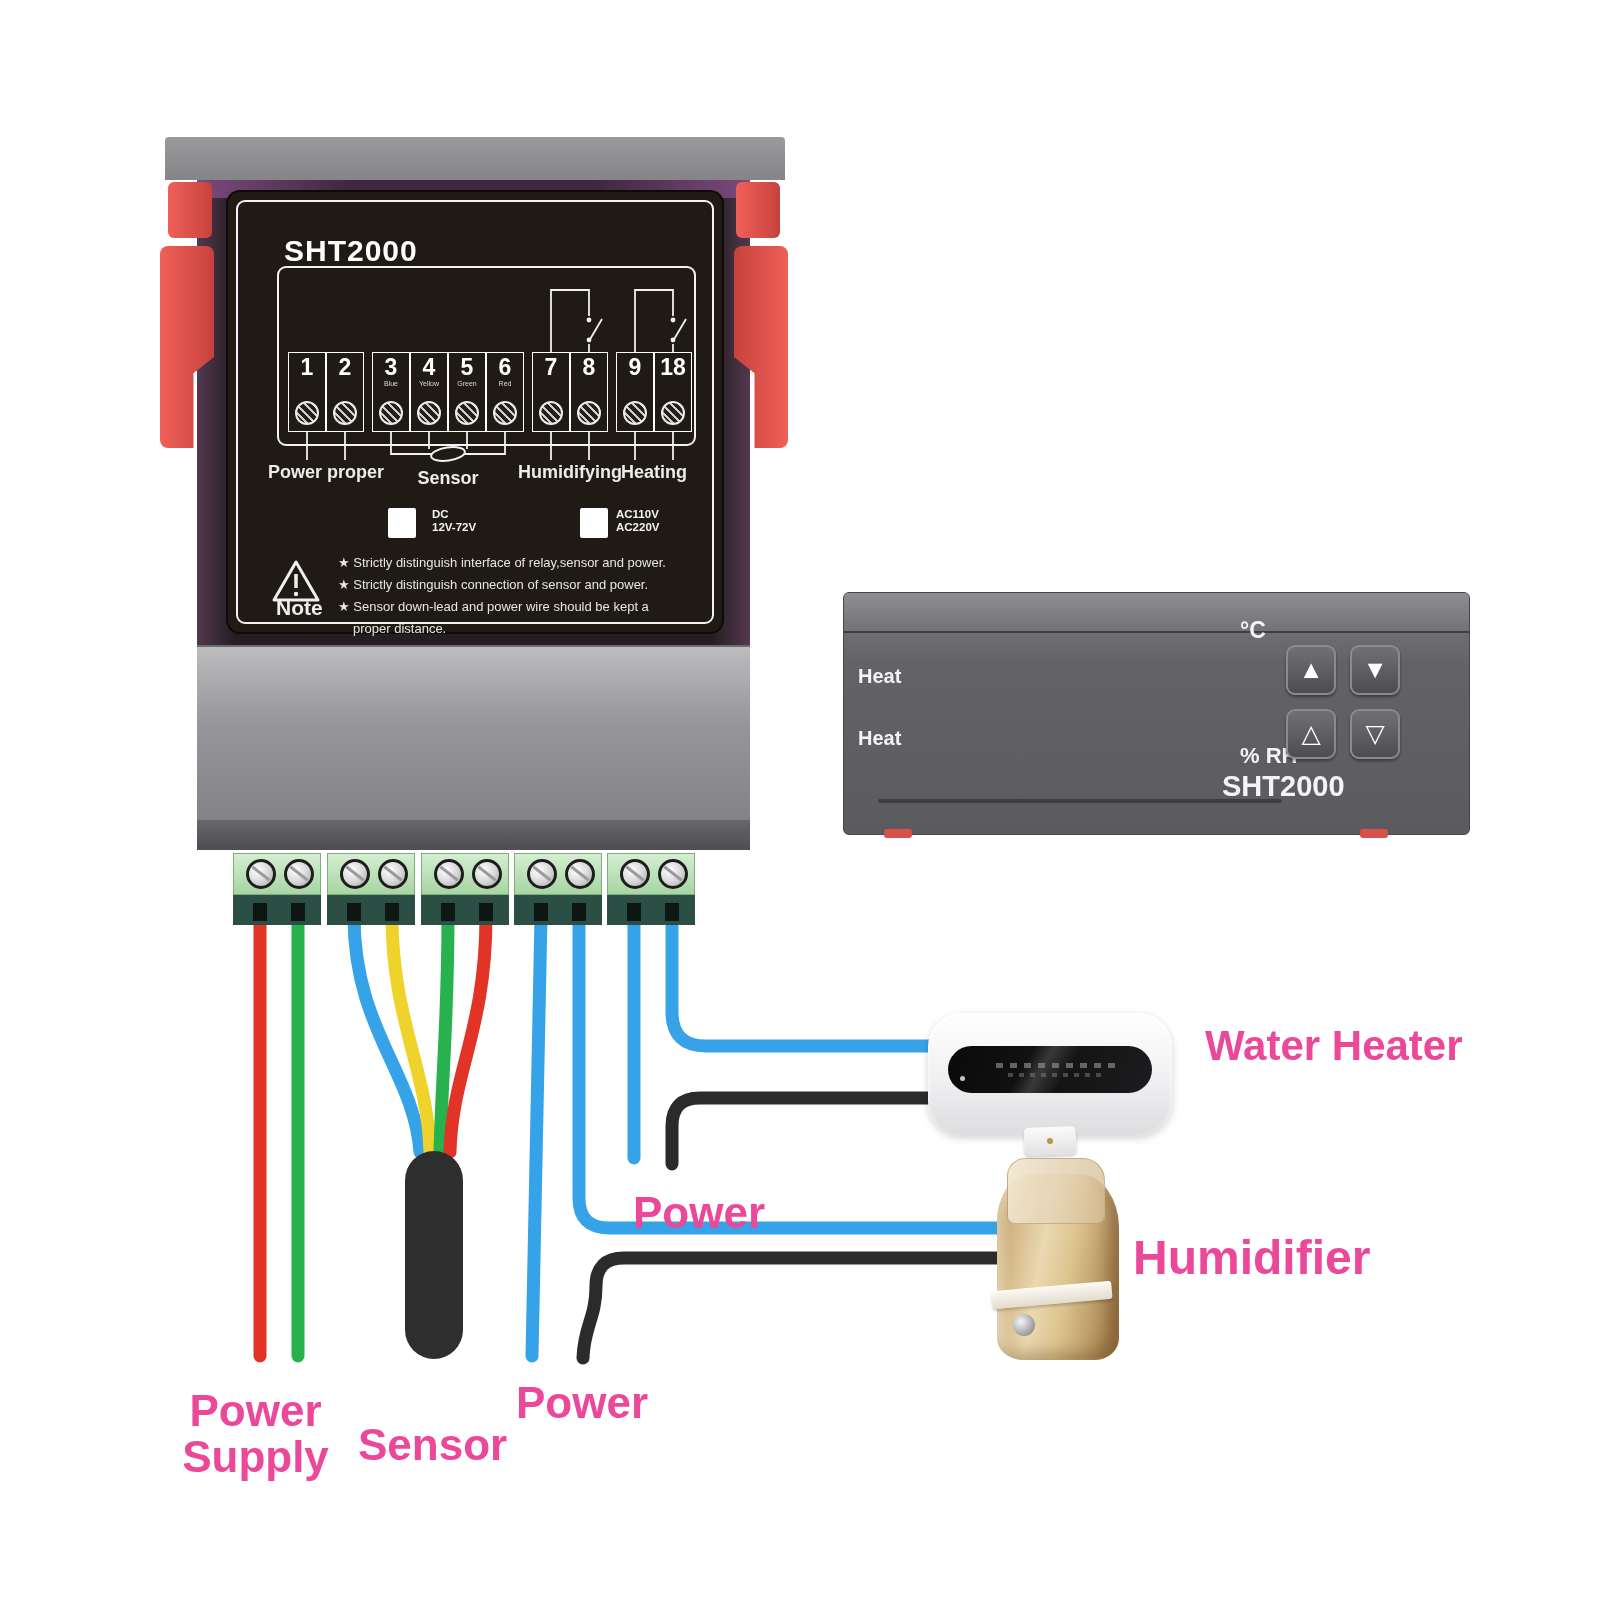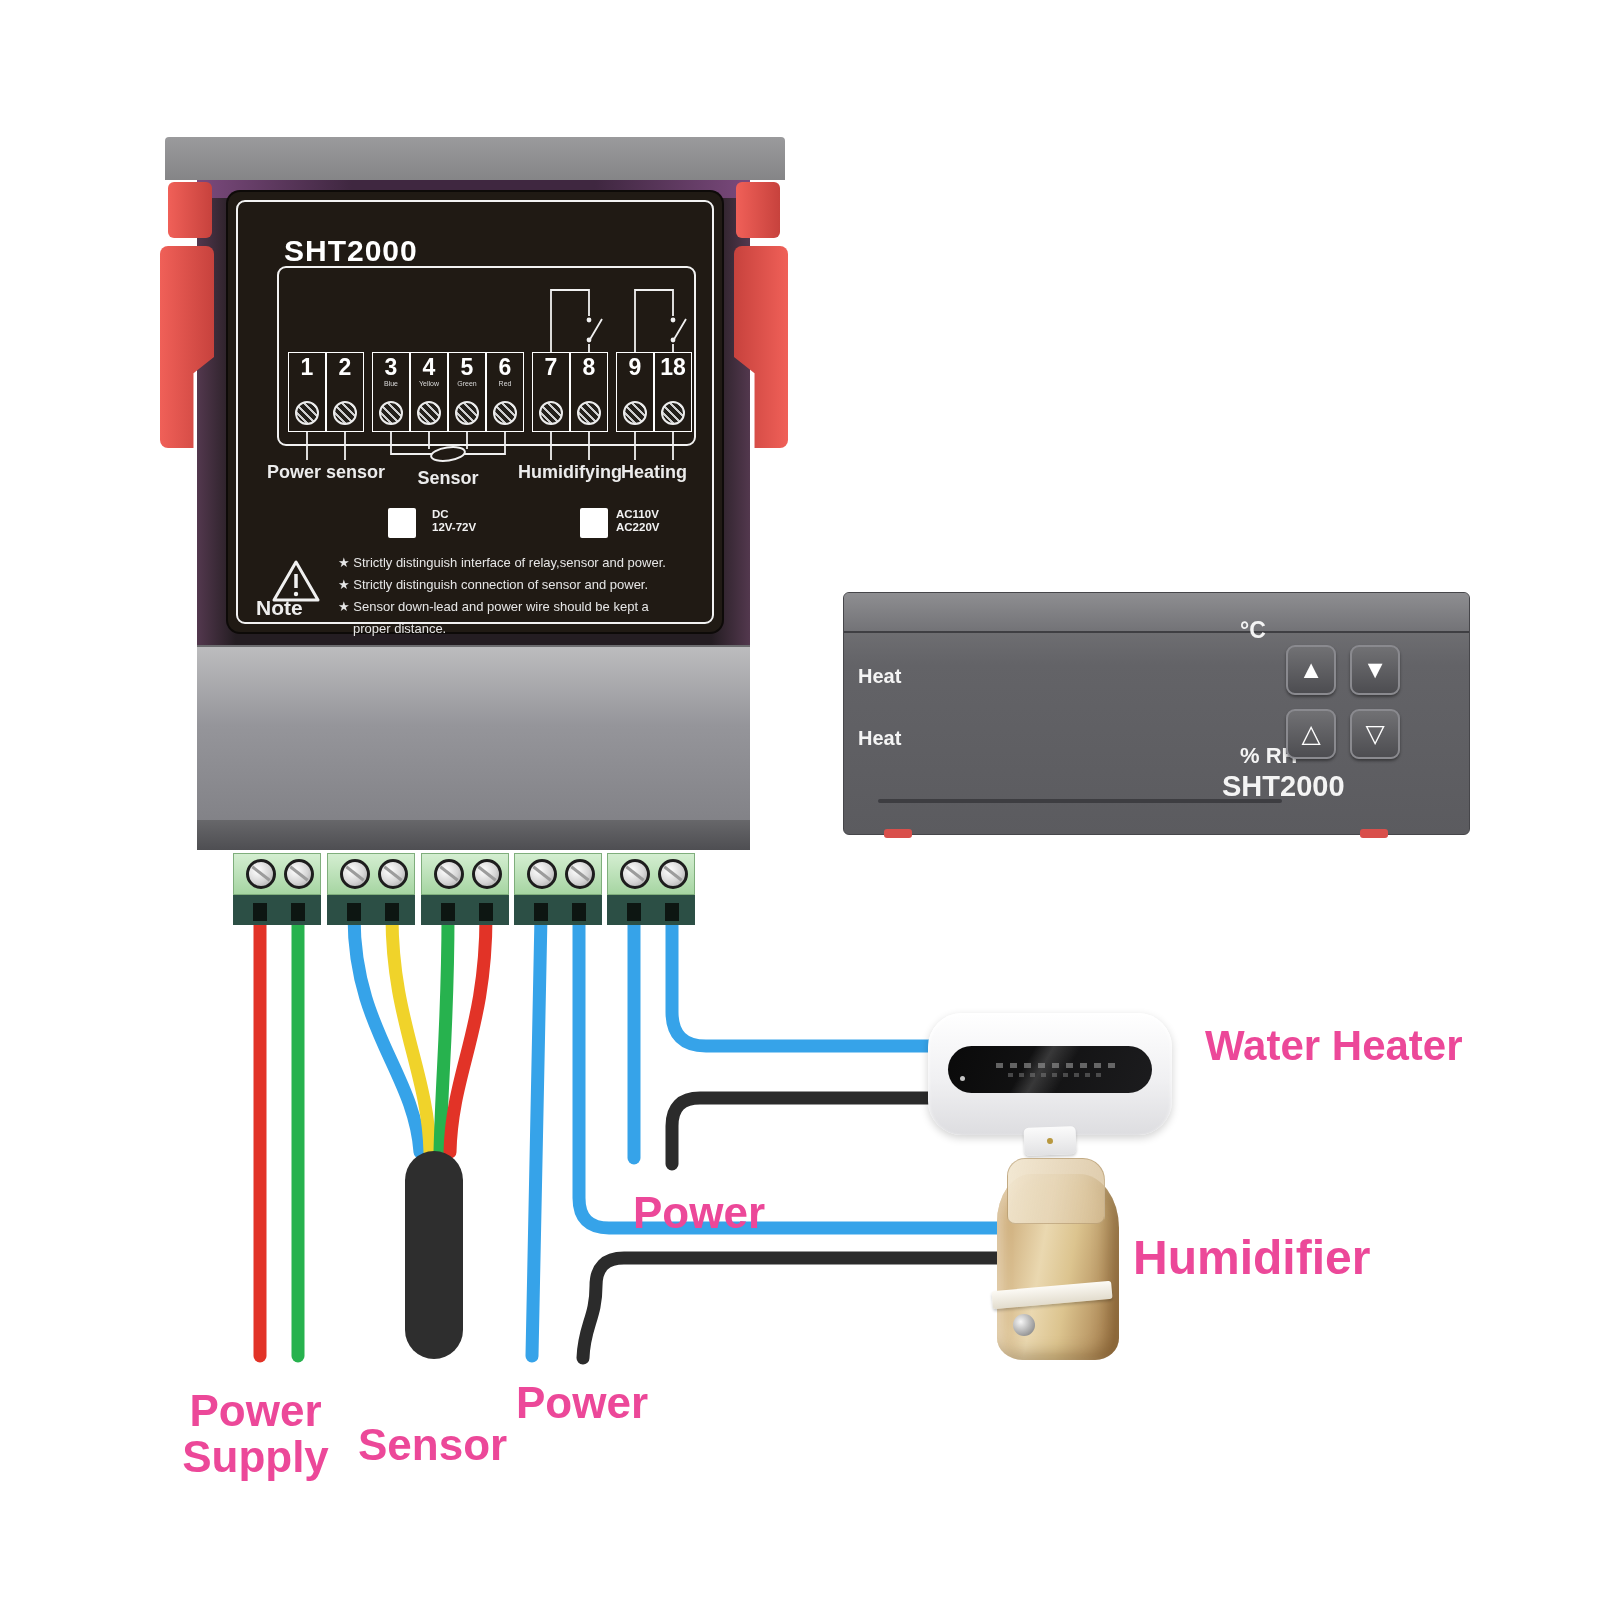--- a/index.html
+++ b/index.html
@@ -26,21 +26,21 @@
   .label-title{left:56px;top:42px;color:#fff;font-size:30px;font-weight:bold;letter-spacing:1px;}
   .tbox{left:49px;top:74px;width:415px;height:176px;border:2px solid #f2f2f2;border-radius:9px;}
   .tcell{position:absolute;top:160px;width:38px;height:80px;border:1.5px solid #fff;box-sizing:border-box;background:#201a14;}
   .tnum{display:block;color:#fff;font-weight:bold;font-size:23px;text-align:center;line-height:26px;margin-top:1px;}
   .tcolor{display:block;color:#d8d8d8;font-size:7px;text-align:center;line-height:8px;}
   .tscrew{position:absolute;bottom:6px;left:50%;transform:translateX(-50%);width:24px;height:24px;border-radius:50%;
     border:2px solid #ececec;background:repeating-linear-gradient(45deg,#cfcfcf 0 2px,#23201b 2px 6px);box-sizing:border-box;}
   .glabel{position:absolute;color:#ececec;font-size:18px;font-weight:600;text-align:center;width:140px;}
   .chkbox{position:absolute;width:28px;height:30px;background:#fff;border-radius:2px;}
   .chktxt{position:absolute;color:#f2f2f2;font-size:11.5px;font-weight:bold;line-height:13px;}
-  .note-title{position:absolute;left:28px;top:404px;color:#ededed;font-size:21px;font-weight:bold;}
+  .note-title{position:absolute;left:48px;top:404px;color:#ededed;font-size:21px;font-weight:bold;}
   .notes{position:absolute;left:110px;top:360px;width:338px;color:#e6e6e6;font-size:13px;line-height:22px;}
   .notes div{padding-left:15px;text-indent:-15px;}
 
   
   .tblock{position:absolute;top:853px;width:88px;height:72px;}
   .tblock-top{position:absolute;left:0;top:0;width:88px;height:42px;background:linear-gradient(#d4eed1,#a6d5a2);
     border:1px solid #7fae7c;box-sizing:border-box;}
   .tblock-bot{position:absolute;left:0;top:42px;width:88px;height:30px;background:#2c4f45;}
   .gscrew{position:absolute;top:5px;width:30px;height:30px;border-radius:50%;box-sizing:border-box;
     background:radial-gradient(circle at 35% 35%,#ffffff,#d6d6d6 55%,#a0a0a0);border:3px solid #1d1d1d;}
@@ -192,21 +192,21 @@
         <span class="tnum">9</span>
         <span class="tcolor"></span>
         <span class="tscrew"></span>
       </div>
     <div class="tcell" style="left:426px;">
         <span class="tnum">18</span>
         <span class="tcolor"></span>
         <span class="tscrew"></span>
       </div>
 
-    <div class="glabel" style="left:28px;top:270px;">Power sensor</div>
+    <div class="glabel" style="left:28px;top:270px;">Power proper</div>
     <div class="glabel" style="left:150px;top:276px;">Sensor</div>
     <div class="glabel" style="left:272px;top:270px;">Humidifying</div>
     <div class="glabel" style="left:356px;top:270px;">Heating</div>
 
     <div class="chkbox" style="left:160px;top:316px;"></div>
     <div class="chktxt" style="left:204px;top:316px;">
       <div>DC</div>
       <div>12V-72V</div>
     </div>
     <div class="chkbox" style="left:352px;top:316px;"></div>

